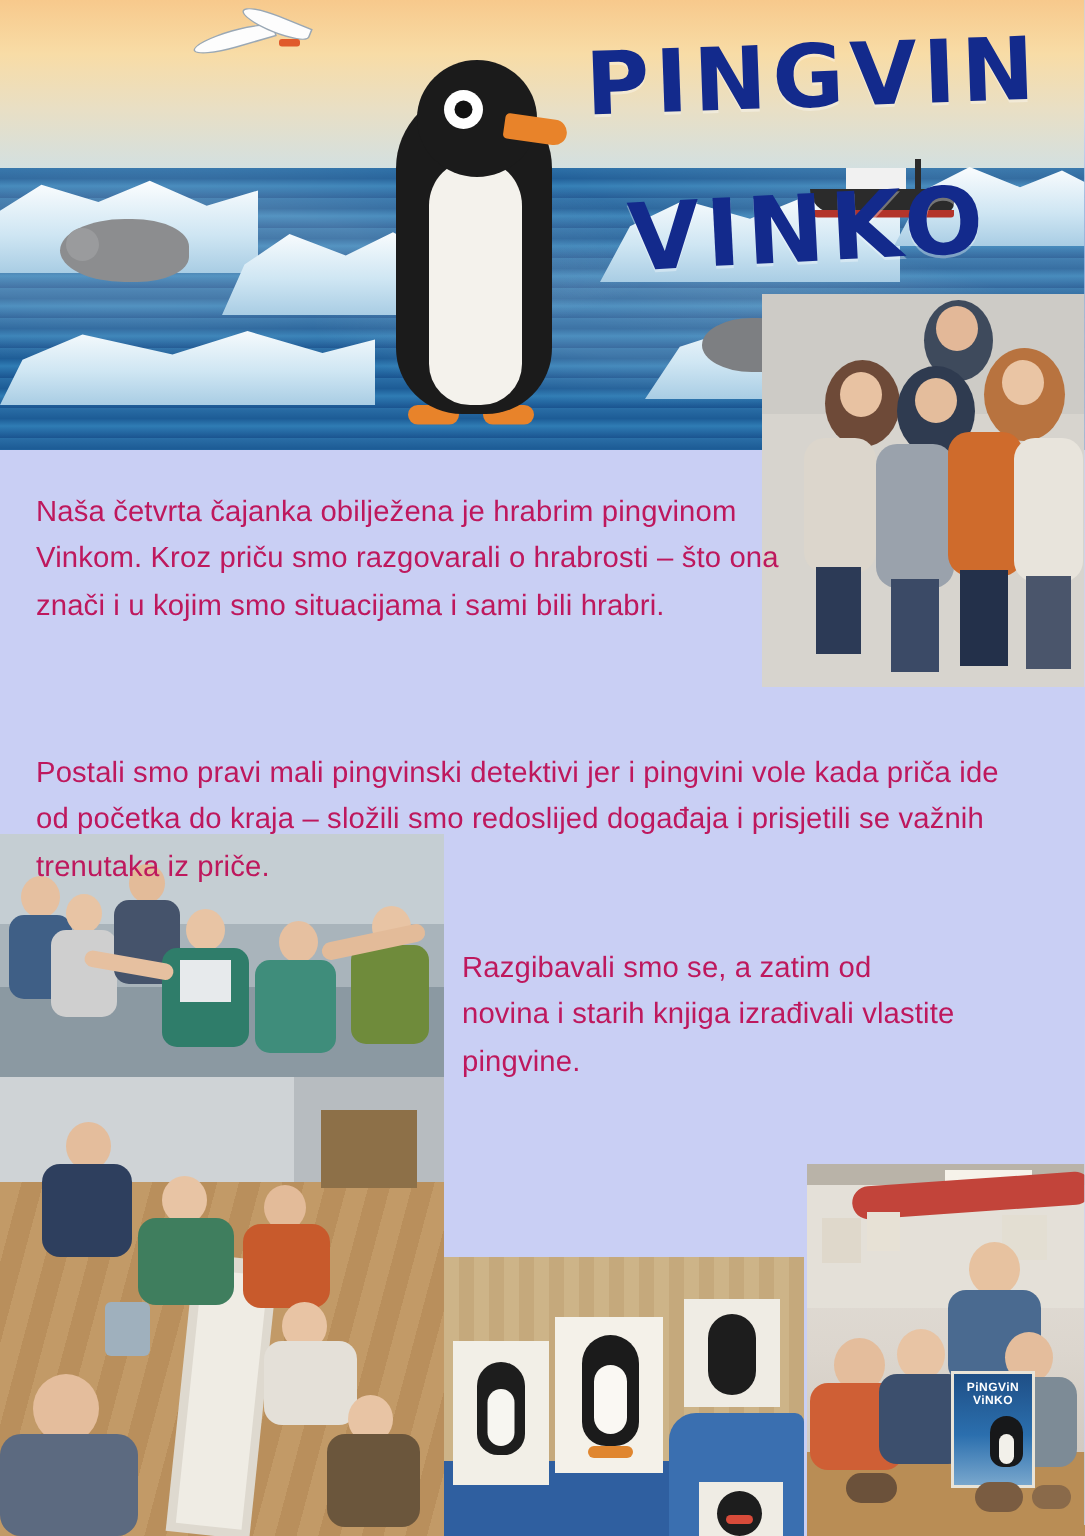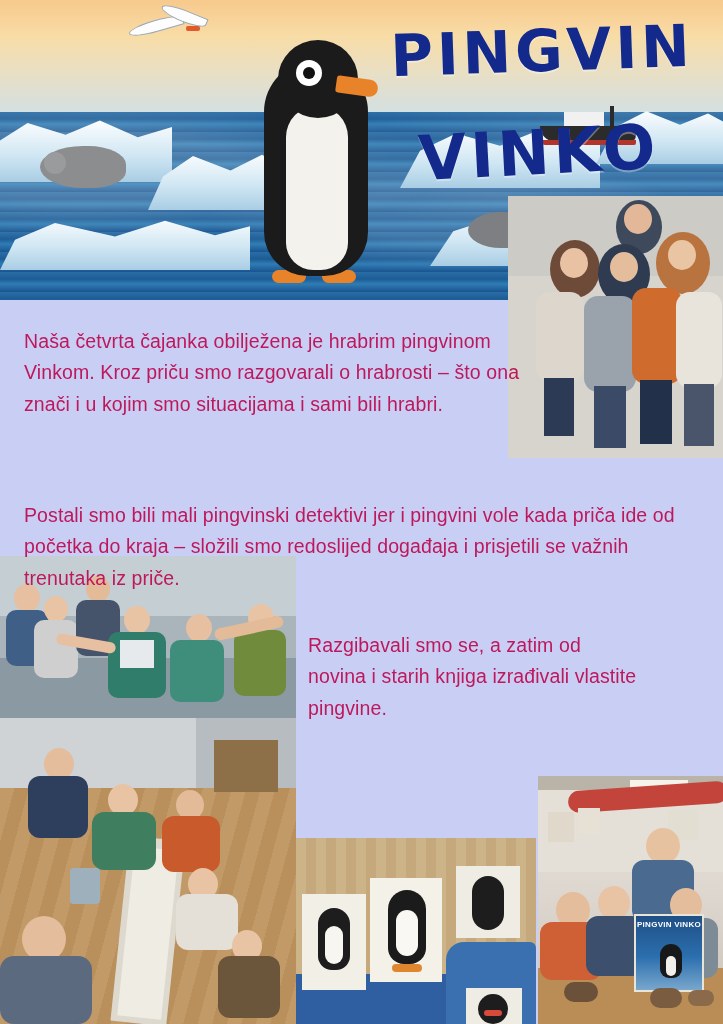--- a/index.html
+++ b/index.html
@@ -163,21 +163,21 @@
     background: linear-gradient(#d8c49c 0%, #cbb283 60%, #bda071 100%); }
   
   .ph-book { left: 538px; top: 776px; width: 185px; height: 248px;
     background: linear-gradient(#e6e2dc 0%, #dcd6ce 50%, #c9c1b7 100%); }
 
   
   .blob { position: absolute; border-radius: 50%; }
   .rect { position: absolute; }
 
   .book-cover {
-    position: absolute; left: 96px; top: 138px; width: 70px; height: 78px;
+    position: absolute; left: 96px; top: 138px; width: 56px; height: 78px;
     background: linear-gradient(#1f4f86, #2b6fae 55%, #79a7cd);
     border: 2px solid #e9e4d8;
   }
   .book-cover .bt {
     position: absolute; left: 0; right: 0; top: 4px; text-align: center;
     color: #fff; font-size: 8px; font-weight: bold; letter-spacing: .3px;
   }
   .book-cover .bp {
     position: absolute; left: 24px; top: 28px; width: 22px; height: 34px;
     background: #17181a; border-radius: 11px 11px 9px 9px;
@@ -338,14 +338,14 @@
     <div class="bt">PiNGViN ViNKO</div>
     <div class="bp"></div>
   </div>
 
   <div class="blob" style="left:26px;top:206px;width:34px;height:20px;background:#6b513a;border-radius:10px;"></div>
   <div class="blob" style="left:112px;top:212px;width:32px;height:20px;background:#7a5c41;border-radius:10px;"></div>
   <div class="blob" style="left:150px;top:214px;width:26px;height:16px;background:#8a6a4a;border-radius:8px;"></div>
 </div>
 
 <p class="para para1">Naša četvrta čajanka obilježena je hrabrim pingvinom Vinkom. Kroz priču smo razgovarali o hrabrosti – što ona znači i u kojim smo situacijama i sami bili hrabri.</p>
-<p class="para para2">Postali smo bili mali pingvinski detektivi jer i pingvini vole kada priča ide od početka do kraja – složili smo redoslijed događaja i prisjetili se važnih trenutaka iz priče.</p>
+<p class="para para2">Postali smo pravi mali pingvinski detektivi jer i pingvini vole kada priča ide od početka do kraja – složili smo redoslijed događaja i prisjetili se važnih trenutaka iz priče.</p>
 <p class="para para3">Razgibavali smo se, a zatim od novina i starih knjiga izrađivali vlastite pingvine.</p>
 
 </body></html>

